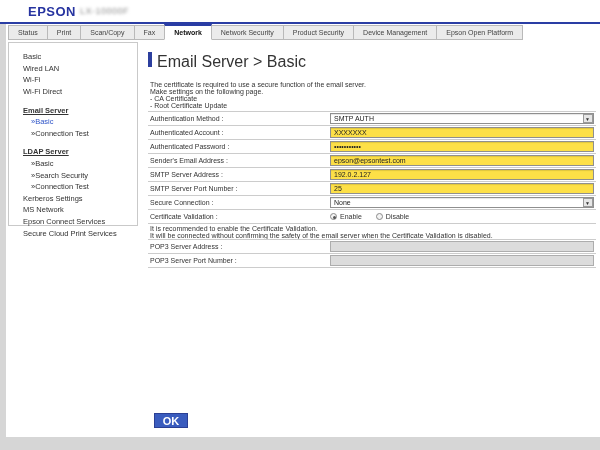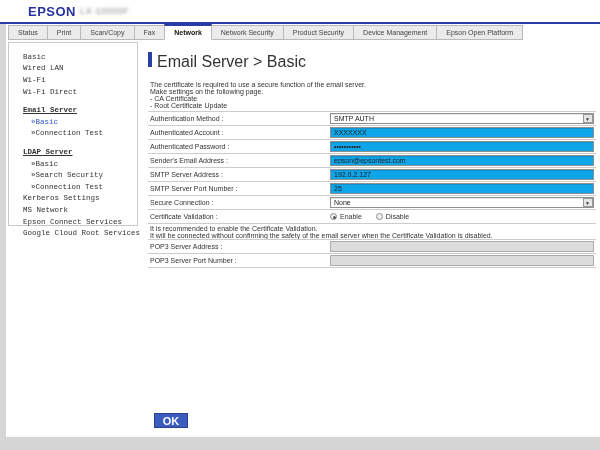--- a/index.html
+++ b/index.html
@@ -49,21 +49,20 @@
 
   
   .left-strip { position:absolute; left:0; top:24px; width:6px; height:426px; background:#d6d6d6; }
   .footer-bar { position:absolute; left:0; top:437px; width:600px; height:13px; background:#d6d6d6; }
 
   
   .sidebar {
     position:absolute; left:8px; top:42px; width:130px; height:184px;
     border:1px solid #c9c9c9; background:#fff;
     padding-top:8px;
-    font-family:Liberation Mono, monospace;
   }
   .side-item {
     height:11.6px; display:flex; align-items:center;
     padding-left:14px; font-size:7.5px; color:#333; cursor:pointer;
     white-space:nowrap;
   }
   .side-item.section { font-weight:bold; text-decoration:underline; margin-top:7px; }
   .side-item.sub { padding-left:22px; }
   .side-item.active { color:#2f55c8; }
 
@@ -85,21 +84,21 @@
     width:182px; padding-left:2px;
     font-size:7px; color:#333; white-space:nowrap;
   }
   .fctrl { width:266px; display:flex; align-items:center; }
 
   .tinput {
     width:264px; height:11px;
     border:1px solid #8f8f8f;
     font-family:"Liberation Sans", sans-serif;
     font-size:7px; color:#222; padding:0 3px;
-    background:#0ea5e9;
+    background:#fde047;
     box-shadow:inset 0 1px 1px rgba(0,0,0,0.12);
   }
   .tinput:disabled, .tinput.disabled {
     background:#dcdcdc; border-color:#adadad; box-shadow:none;
   }
   .selectbox {
     width:264px; height:11px;
     border:1px solid #8f8f8f; background:#fff;
     display:flex; align-items:center; justify-content:space-between;
     box-shadow:inset 0 1px 1px rgba(0,0,0,0.10);
@@ -168,21 +167,21 @@
   <div class="side-item section">Email Server</div>
   <div class="side-item sub active">»Basic</div>
   <div class="side-item sub">»Connection Test</div>
   <div class="side-item section">LDAP Server</div>
   <div class="side-item sub">»Basic</div>
   <div class="side-item sub">»Search Security</div>
   <div class="side-item sub">»Connection Test</div>
   <div class="side-item">Kerberos Settings</div>
   <div class="side-item">MS Network</div>
   <div class="side-item">Epson Connect Services</div>
-  <div class="side-item">Google Cloud Root Services</div>
+  <div class="side-item">Secure Cloud Print Services</div>
 </div>
 
 <div class="content">
   <div class="title-bar"></div>
   <div class="page-title">Email Server &gt; Basic</div>
 
   <div class="description">
     <div>The certificate is required to use a secure function of the email server.</div>
     <div>Make settings on the following page.</div>
     <div>- CA Certificate</div>

